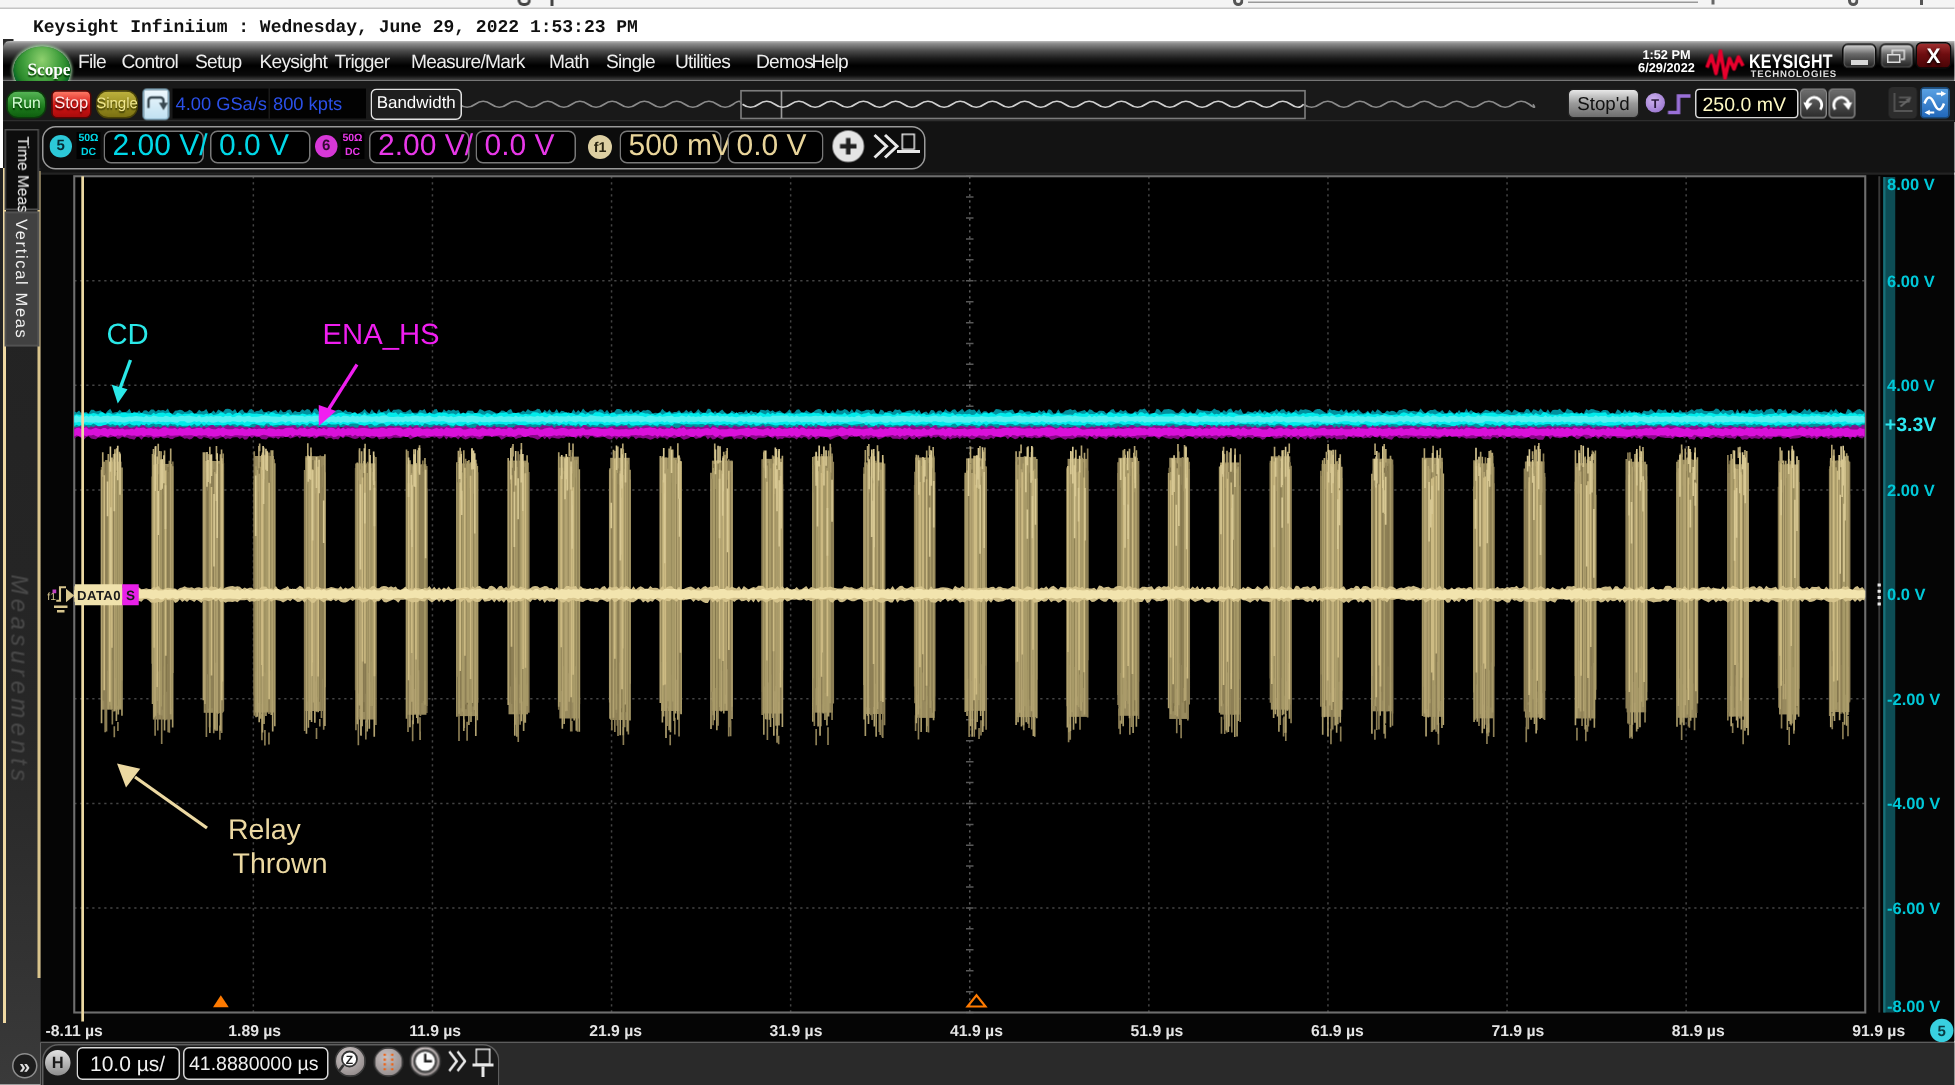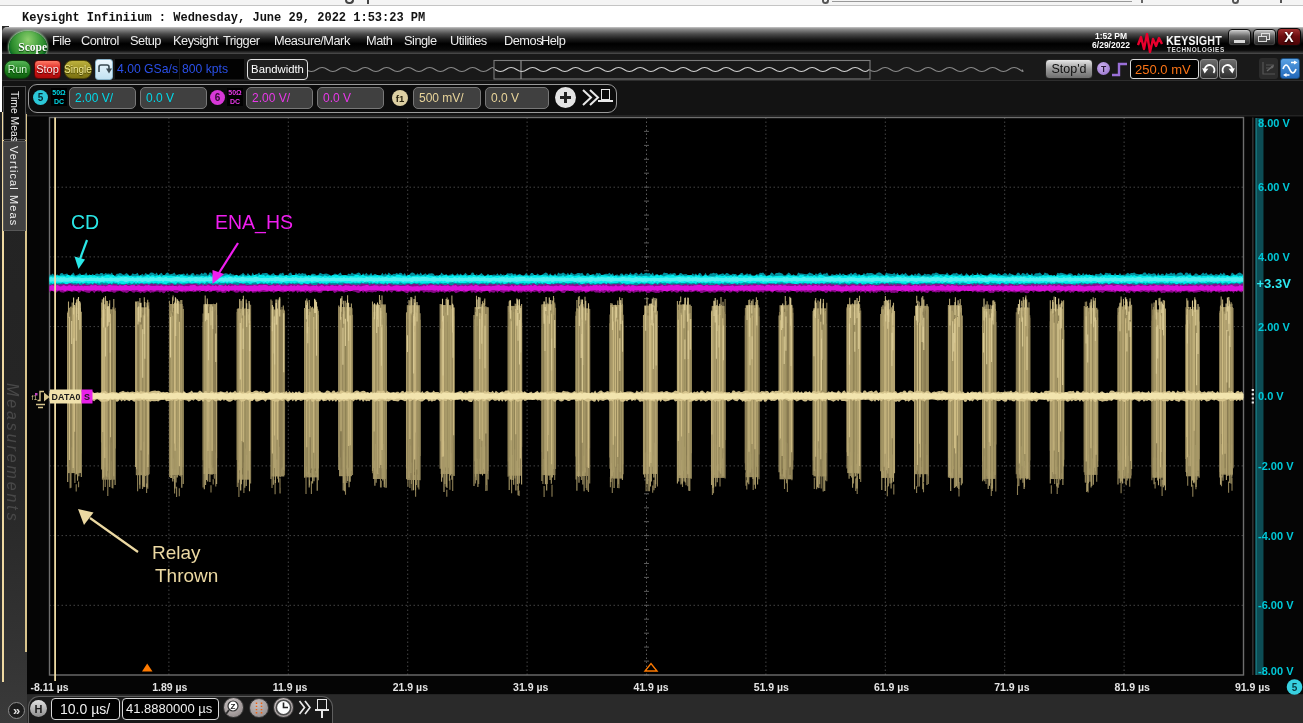--- a/index.html
+++ b/index.html
@@ -1,18 +1,18 @@
 <!DOCTYPE html>
 <html><head><meta charset="utf-8"><style>
 *{margin:0;padding:0;box-sizing:border-box}
 html,body{width:1303px;height:723px;overflow:hidden;background:#fff;transform:translateZ(0);
  font-family:"Liberation Sans",sans-serif;position:relative}
 .abs{position:absolute;white-space:nowrap;will-change:transform}
-.fld{position:absolute;background:#404040;border:1.5px solid #787878;border-radius:5px;
- display:flex;align-items:center;padding-left:5px;font-size:12px;white-space:nowrap;will-change:transform}
+.fld{position:absolute;background:#000000;border:1.5px solid #787878;border-radius:5px;
+ display:flex;align-items:center;padding-left:5px;font-size:20px;white-space:nowrap;will-change:transform}
 .menu-item{position:absolute;top:0;height:27px;display:flex;align-items:center;color:#ededed;font-size:12.8px;letter-spacing:-0.5px;white-space:nowrap;will-change:transform}
 </style></head>
 <body>
 
 <div class="abs" style="left:0;top:0;width:1303px;height:5px;background:#f4f4f4"></div>
 <div class="abs" style="left:0;top:4.5px;width:1303px;height:1.5px;background:#c4c4c4"></div>
 <div class="abs" style="left:345px;top:0;width:9px;height:4px;border:2px solid #444;border-top:none;border-radius:0 0 5px 5px"></div>
 <div class="abs" style="left:367px;top:0;width:2px;height:4px;background:#444"></div>
 <div class="abs" style="left:822px;top:0;width:7px;height:3.5px;border:2px solid #555;border-top:none;border-radius:0 0 4px 4px"></div>
 <div class="abs" style="left:1141px;top:0;width:2px;height:3px;background:#666"></div>
@@ -203,21 +203,21 @@
       <polygon points="13,13.5 10,8.5 16,8.5" fill="#3a4a52"></polygon>
     </svg></div>
 <div class="abs" style="left:114.5px;top:59px;width:64px;height:19.5px;background:#020202;color:#2b50e8;font-size:12.2px;display:flex;align-items:center;padding-left:2px">4.00 GSa/s</div>
 <div class="abs" style="left:179.5px;top:59px;width:64px;height:19.5px;background:#020202;color:#2b50e8;font-size:12.2px;display:flex;align-items:center;padding-left:2px">800 kpts</div>
 <div class="abs" style="left:247px;top:58.5px;width:61px;height:20.5px;border-radius:4px;border:1.4px solid #e2e2e2;background:#1f1f1f;display:flex;align-items:center;justify-content:center;color:#fff;font-size:11.3px">Bandwidth</div>
 <div class="abs" style="left:1045px;top:58.5px;width:48px;height:20px;border-radius:4px;border:1px solid #222;background:linear-gradient(#e8e8e8,#9a9a9a 50%,#6e6e6e);display:flex;align-items:center;justify-content:center;color:#111;font-size:12.5px">Stop'd</div>
 <div class="abs" style="left:1097px;top:62px;width:13px;height:13px;border-radius:50%;background:radial-gradient(circle at 40% 35%,#cdb2ee,#a27fd4 70%,#7a55ae);display:flex;align-items:center;justify-content:center;color:#2a1a3a;font-size:8.5px;font-weight:bold">T</div>
 <svg class="abs" style="left:1111px;top:58px" width="20" height="22" viewBox="0 0 20 22">
     <path d="M1 17 h7 v-11 h8" stroke="#9a70d8" stroke-width="2.4" fill="none"></path>
   </svg>
-<div class="abs" style="left:1129.5px;top:58.5px;width:69px;height:20px;border-radius:3px;border:1.3px solid #d8d8d8;background:#000;display:flex;align-items:center;padding-left:4px;color:#f97316;font-size:13px">250.0 mV</div>
+<div class="abs" style="left:1129.5px;top:58.5px;width:69px;height:20px;border-radius:3px;border:1.3px solid #d8d8d8;background:#000;display:flex;align-items:center;padding-left:4px;color:#fef9c3;font-size:13px">250.0 mV</div>
 <div class="abs" style="left:1200px;top:58.5px;width:18px;height:20px;border-radius:3px;border:1px solid #8a8a8a;background:linear-gradient(#6e6e6e,#2c2c2c)">
  <svg width="16" height="18" viewBox="0 0 16 18">
       <path d="M12.5 13 a5 5 0 1 0 -9 -3" stroke="#fff" stroke-width="1.8" fill="none"></path>
       <polygon points="1.2,8.2 7.4,8.8 3.6,13.4" fill="#fff"></polygon>
     </svg></div>
 <div class="abs" style="left:1219px;top:58.5px;width:18px;height:20px;border-radius:3px;border:1px solid #8a8a8a;background:linear-gradient(#6e6e6e,#2c2c2c)">
  <svg width="16" height="18" viewBox="0 0 16 18">
       <path d="M3.5 13 a5 5 0 1 1 9 -3" stroke="#fff" stroke-width="1.8" fill="none"></path>
       <polygon points="14.8,8.2 8.6,8.8 12.4,13.4" fill="#fff"></polygon>
     </svg></div>

